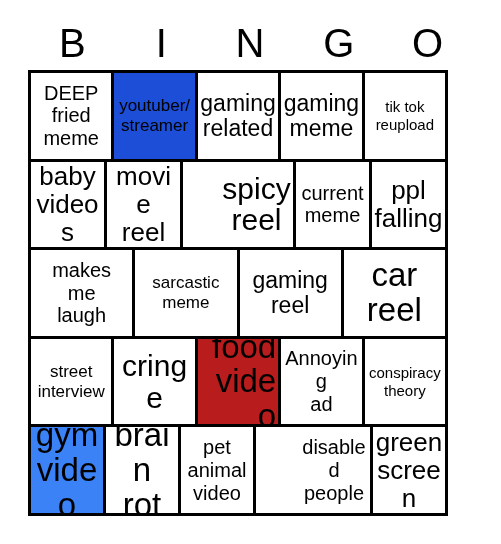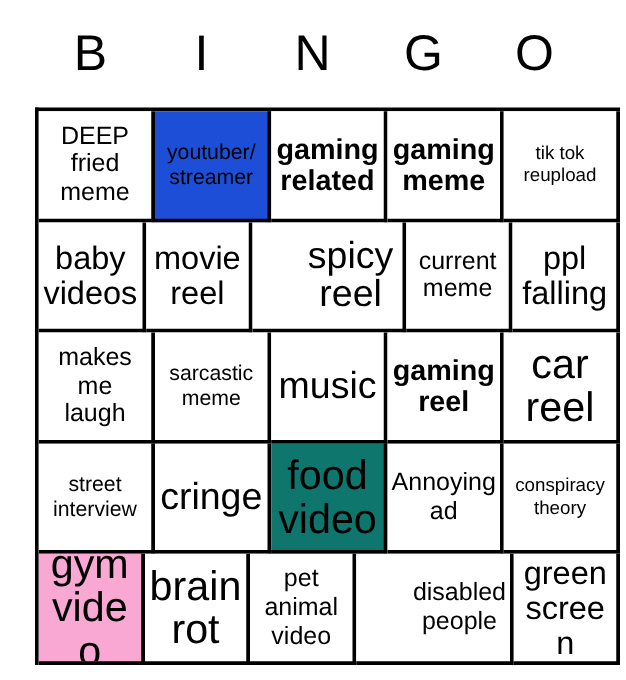--- a/index.html
+++ b/index.html
@@ -45,22 +45,22 @@
     line-height: 1;
     letter-spacing: 0px;
     color: #000000;
     user-select: none;
   }
 
   
   #grid {
     position: absolute;
     left: 28px;
-    top: 86px;
-    width: 468px;
+    top: 70px;
+    width: 420px;
     height: 446px;
     box-sizing: border-box;
     border-top: 3px solid #000000;
     border-left: 3px solid #000000;
     display: flex;
     flex-direction: column;
   }
   .grid-row {
     flex: 1 1 0;
     display: flex;
@@ -88,21 +88,21 @@
     font-weight: 400;
     color: #000000;
     word-break: break-word;
     white-space: pre-line;
   }
 
   
   .fs-xs  { font-size: 15px; line-height: 1.20; }
   .fs-sm  { font-size: 17px; line-height: 1.18; }
   .fs-md  { font-size: 20px; line-height: 1.14; }
-  .fs-lg  { font-size: 23px; line-height: 1.10; font-weight: bold; }
+  .fs-lg  { font-size: 23px; line-height: 1.10; }
   .fs-xl  { font-size: 26px; line-height: 1.08; }
   .fs-xxl { font-size: 30px; line-height: 1.06; }
   .fs-huge{ font-size: 33px; line-height: 1.05; }
 </style>
 </head>
 <body style="background: rgb(255, 255, 255);">
 
 <div id="bingo-card">
 
   <div id="header-row">
@@ -166,56 +166,53 @@
       <div class="grid-cell" style="border-right-color: rgb(0, 0, 0); border-bottom-color: rgb(0, 0, 0); background: rgb(255, 255, 255);">
           <span class="cell-text fs-md">makes
 me
 laugh</span>
         </div>
       <div class="grid-cell" style="border-right-color: rgb(0, 0, 0); border-bottom-color: rgb(0, 0, 0); background: rgb(255, 255, 255);">
           <span class="cell-text fs-sm">sarcastic
 meme</span>
         </div>
       <div class="grid-cell" style="border-right-color: rgb(0, 0, 0); border-bottom-color: rgb(0, 0, 0); background: rgb(255, 255, 255);">
-          <span class="cell-text fs-xxl">music</span>
-        </div>
-      <div class="grid-cell" style="border-right-color: rgb(0, 0, 0); border-bottom-color: rgb(0, 0, 0); background: rgb(255, 255, 255);">
           <span class="cell-text fs-lg">gaming
 reel</span>
         </div>
       <div class="grid-cell" style="border-right-color: rgb(0, 0, 0); border-bottom-color: rgb(0, 0, 0); background: rgb(255, 255, 255);">
           <span class="cell-text fs-huge">car
 reel</span>
         </div>
     </div>
 
     <div class="grid-row">
       <div class="grid-cell" style="border-right-color: rgb(0, 0, 0); border-bottom-color: rgb(0, 0, 0); background: rgb(255, 255, 255);">
           <span class="cell-text fs-sm">street
 interview</span>
         </div>
       <div class="grid-cell" style="border-right-color: rgb(0, 0, 0); border-bottom-color: rgb(0, 0, 0); background: rgb(255, 255, 255);">
           <span class="cell-text fs-xxl">cringe</span>
         </div>
-      <div class="grid-cell" style="border-right-color: rgb(0, 0, 0); border-bottom-color: rgb(0, 0, 0); background: #0f766e;">
+      <div class="grid-cell" style="border-right-color: rgb(0, 0, 0); border-bottom-color: rgb(0, 0, 0); background: #b91c1c; text-align: right;">
           <span class="cell-text fs-huge">food
 video</span>
         </div>
       <div class="grid-cell" style="border-right-color: rgb(0, 0, 0); border-bottom-color: rgb(0, 0, 0); background: rgb(255, 255, 255);">
           <span class="cell-text fs-md">Annoying
 ad</span>
         </div>
       <div class="grid-cell" style="border-right-color: rgb(0, 0, 0); border-bottom-color: rgb(0, 0, 0); background: rgb(255, 255, 255);">
           <span class="cell-text fs-xs">conspiracy
 theory</span>
         </div>
     </div>
 
     <div class="grid-row">
-      <div class="grid-cell" style="border-right-color: rgb(0, 0, 0); border-bottom-color: rgb(0, 0, 0); background: #f9a8d4; text-align: center;">
+      <div class="grid-cell" style="border-right-color: rgb(0, 0, 0); border-bottom-color: rgb(0, 0, 0); background: #3b82f6; text-align: center;">
           <span class="cell-text fs-huge">gym
 video</span>
         </div>
       <div class="grid-cell" style="border-right-color: rgb(0, 0, 0); border-bottom-color: rgb(0, 0, 0); background: rgb(255, 255, 255);">
           <span class="cell-text fs-huge">brain
 rot</span>
         </div>
       <div class="grid-cell" style="border-right-color: rgb(0, 0, 0); border-bottom-color: rgb(0, 0, 0); background: rgb(255, 255, 255);">
           <span class="cell-text fs-md">pet
 animal

